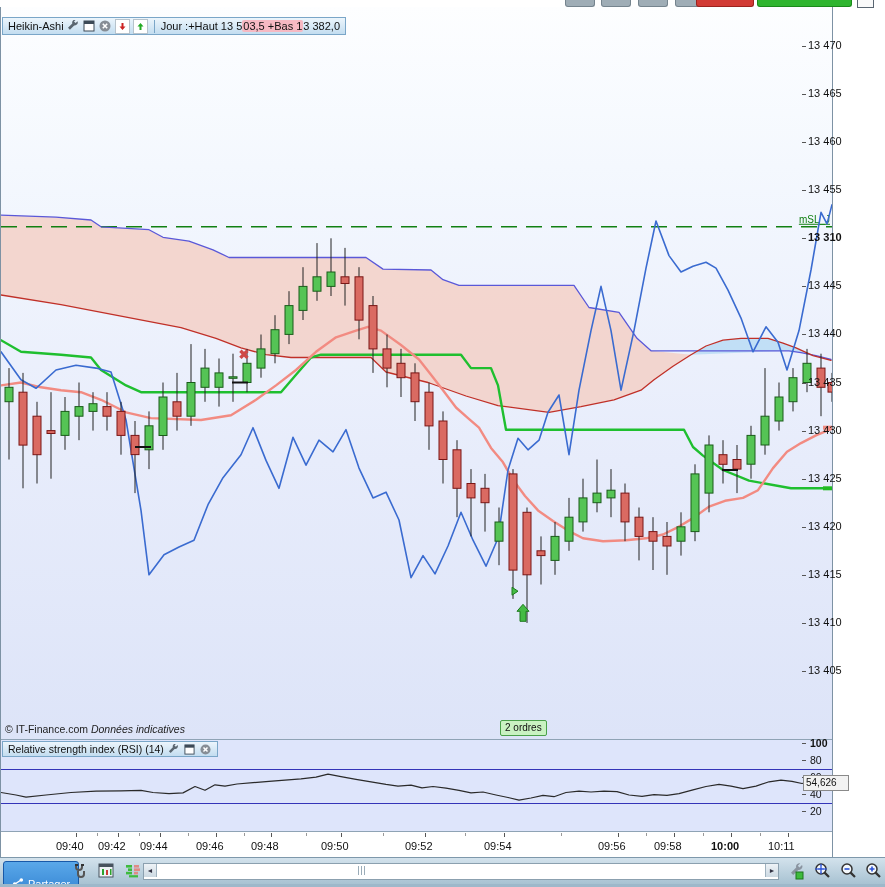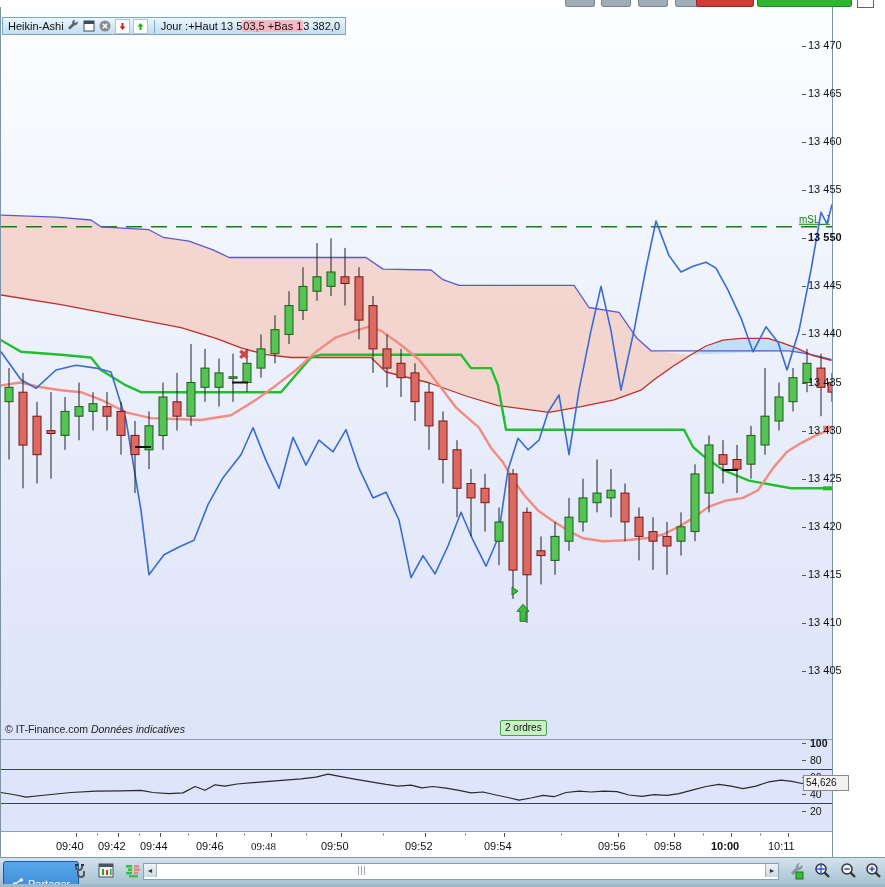--- a/index.html
+++ b/index.html
@@ -253,38 +253,58 @@
 
     <div class="orders-badge">2 ordres</div>
   </div>
 
   <div class="rsi-pane">
     <svg id="rsi-svg" class="fill" style="top:1px" width="831" height="90" viewBox="0 740 831 90">
         <line x1="0" y1="768.5" x2="831" y2="768.5" stroke="#3434b8" stroke-width="1"></line>
         <line x1="0" y1="802.5" x2="831" y2="802.5" stroke="#3434b8" stroke-width="1"></line>
         <polyline points="0,791.5 15,794.0 25,796.1 45,794.0 70,791.5 95,790.2 120,789.8 140,789.3 152,791.5 168,792.7 182,791.9 194,785.5 204,789.3 214,783.8 224,785.1 236,783.0 252,781.7 268,780.4 284,779.1 300,777.9 315,776.1 327,773.2 340,775.7 355,778.3 370,780.8 385,783.4 397,785.1 410,784.2 421,786.8 432,785.5 445,787.2 458,789.3 470,791.9 482,791.0 495,794.0 507,796.5 518,799.1 530,797.0 542,794.4 553,795.7 565,791.5 578,790.2 590,791.0 603,790.2 616,790.6 628,794.0 641,795.3 653,793.6 666,794.4 678,792.7 692,788.9 705,785.5 718,783.4 730,785.1 742,787.6 755,785.1 768,780.8 780,779.1 791,780.4 801,782.5 813,780.0 822,777.0 831,778.7" fill="none" stroke="#2a2a2a" stroke-width="1.2" stroke-linejoin="round"></polyline>
       </svg>
+    <div class="chip" style="left:1px;top:1px;height:14px;font-size:10.5px">
+      <span>Relative strength index (RSI) (14)</span>
+      <span class="icon-btn">
+        <svg width="11" height="11" viewBox="0 0 12 12">
+            <path d="M10.5 1.2 8.6 3.1 7 1.5 8.9-.3a3 3 0 0 0-3.6 3.8L1 7.8l1.9 1.9 4.3-4.3a3 3 0 0 0 3.3-4.2z" fill="#5a6670"></path>
+          </svg>
+      </span>
+      <span class="icon-btn">
+        <svg width="11" height="11" viewBox="0 0 12 12">
+            <rect x="1" y="1" width="10" height="10" fill="#fff" stroke="#3c4a57"></rect>
+            <rect x="1" y="1" width="10" height="3" fill="#3c4a57"></rect>
+          </svg>
+      </span>
+      <span class="icon-btn">
+        <svg width="11" height="11" viewBox="0 0 12 12">
+            <circle cx="6" cy="6" r="5.5" fill="#868d95"></circle>
+            <path d="M3.8 3.8 8.2 8.2 M8.2 3.8 3.8 8.2" stroke="#fff" stroke-width="1.6"></path>
+          </svg>
+      </span>
+    </div>
   </div>
 
   <div class="time-axis" id="time-axis">
       <div class="ttick" style="left: 75px;"></div>
       <div class="ttick minor" style="left: 96px;"></div>
       <div class="tlabel" style="left: 75px;">09:40</div>
       <div class="ttick" style="left: 117px;"></div>
       <div class="ttick minor" style="left: 138px;"></div>
       <div class="tlabel" style="left: 117px;">09:42</div>
       <div class="ttick" style="left: 159px;"></div>
       <div class="ttick minor" style="left: 187px;"></div>
       <div class="tlabel" style="left: 159px;">09:44</div>
       <div class="ttick" style="left: 215px;"></div>
       <div class="ttick minor" style="left: 243px;"></div>
       <div class="tlabel" style="left: 215px;">09:46</div>
       <div class="ttick" style="left: 270px;"></div>
       <div class="ttick minor" style="left: 305px;"></div>
-      <div class="tlabel" style="left: 270px; font-family: Liberation Serif, serif;">09:48</div>
+      <div class="tlabel" style="left: 270px;">09:48</div>
       <div class="ttick" style="left: 340px;"></div>
       <div class="ttick minor" style="left: 382px;"></div>
       <div class="tlabel" style="left: 340px;">09:50</div>
       <div class="ttick" style="left: 424px;"></div>
       <div class="ttick minor" style="left: 464px;"></div>
       <div class="tlabel" style="left: 424px;">09:52</div>
       <div class="ttick" style="left: 503px;"></div>
       <div class="ttick minor" style="left: 560px;"></div>
       <div class="tlabel" style="left: 503px;">09:54</div>
       <div class="ttick" style="left: 617px;"></div>
@@ -304,21 +324,21 @@
 <div class="axis-col" id="axis-col">
     <div class="ptick" style="top:46px"></div>
     <div class="plabel" style="top:39px">13 470</div>
     <div class="ptick" style="top:94px"></div>
     <div class="plabel" style="top:87px">13 465</div>
     <div class="ptick" style="top:142px"></div>
     <div class="plabel" style="top:135px">13 460</div>
     <div class="ptick" style="top:190px"></div>
     <div class="plabel" style="top:183px">13 455</div>
     <div class="ptick" style="top:238px"></div>
-    <div class="plabel b" style="top:231px">13 550</div>
+    <div class="plabel b" style="top:231px">13 310</div>
     <div class="ptick" style="top:286px"></div>
     <div class="plabel" style="top:279px">13 445</div>
     <div class="ptick" style="top:334px"></div>
     <div class="plabel" style="top:327px">13 440</div>
     <div class="ptick" style="top:383px"></div>
     <div class="plabel" style="top:376px">13 435</div>
     <div class="ptick" style="top:431px"></div>
     <div class="plabel" style="top:424px">13 430</div>
     <div class="ptick" style="top:479px"></div>
     <div class="plabel" style="top:472px">13 425</div>

